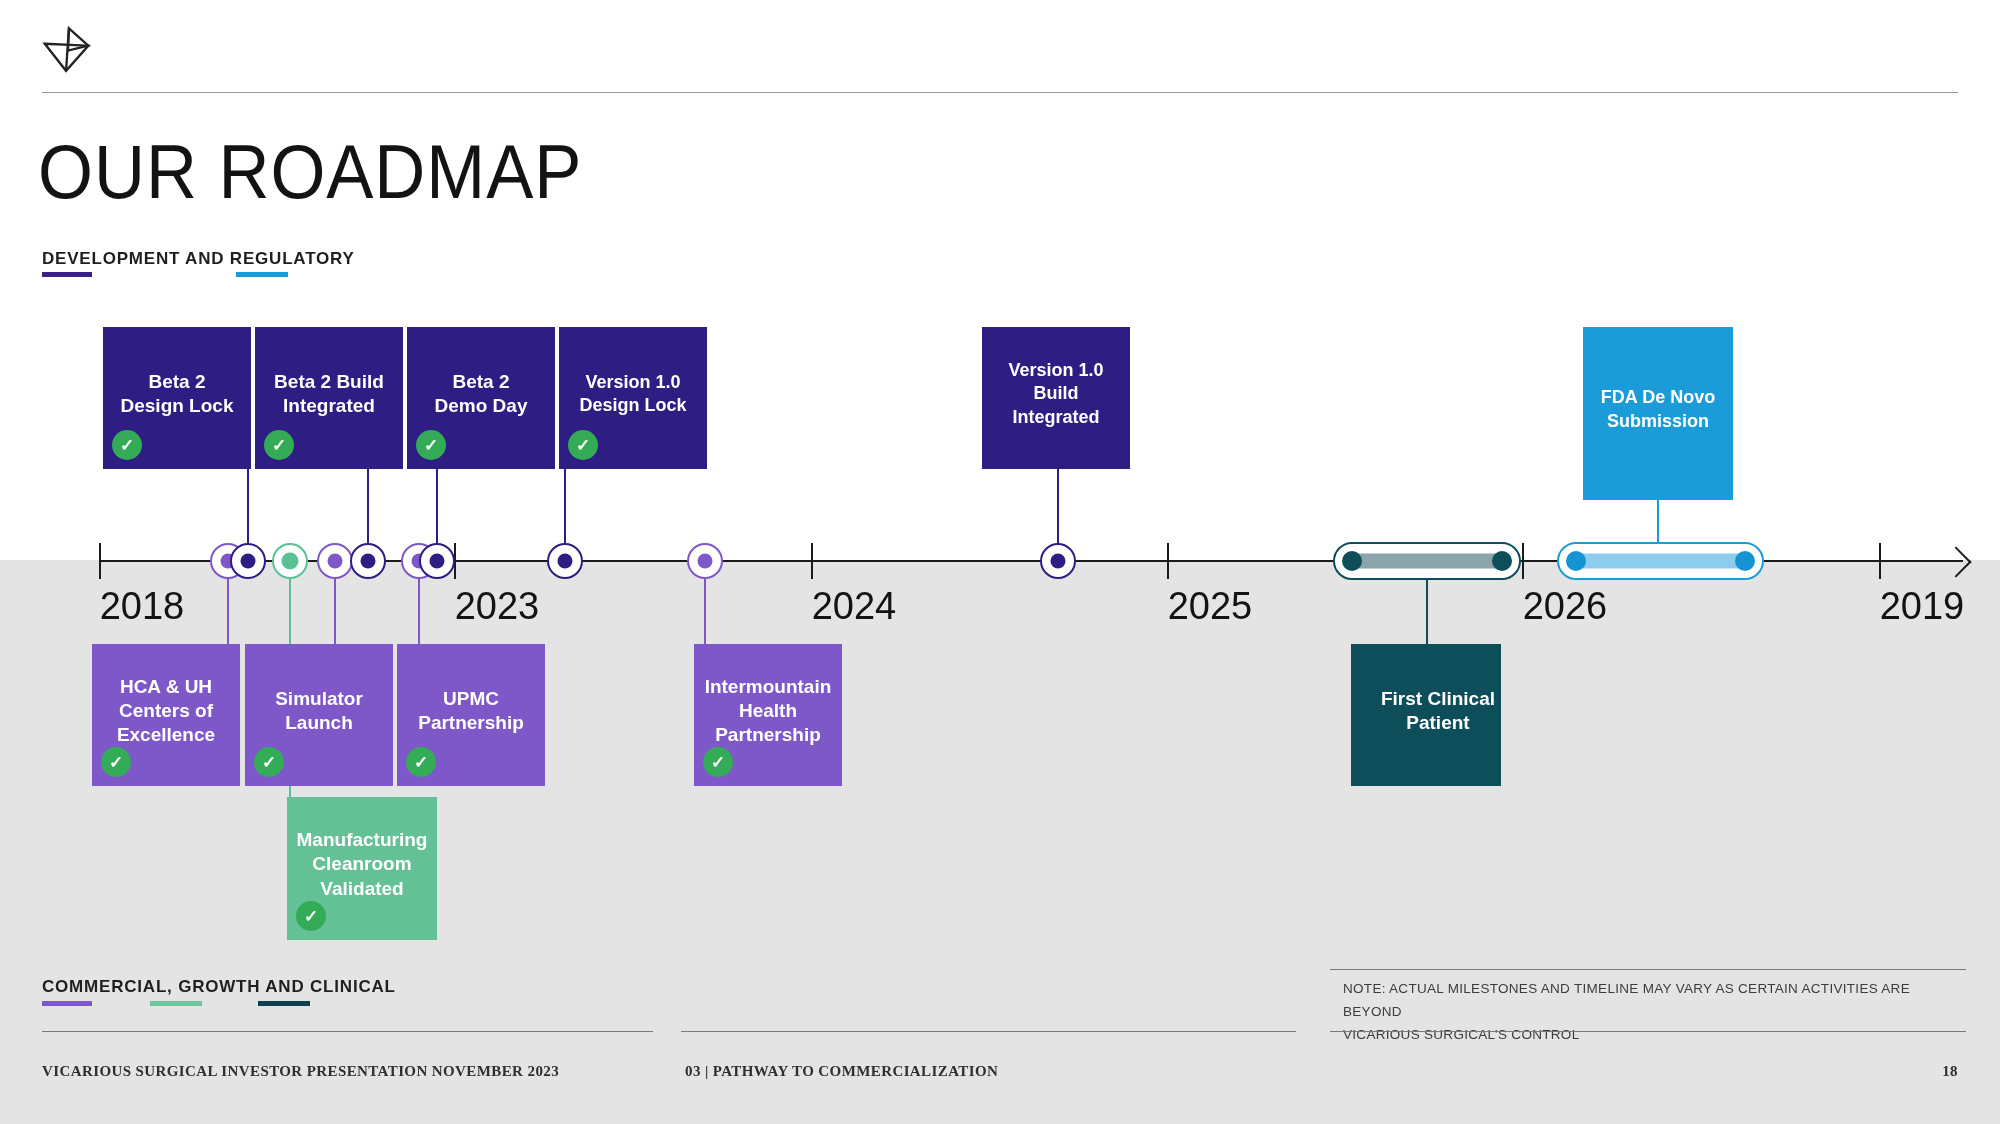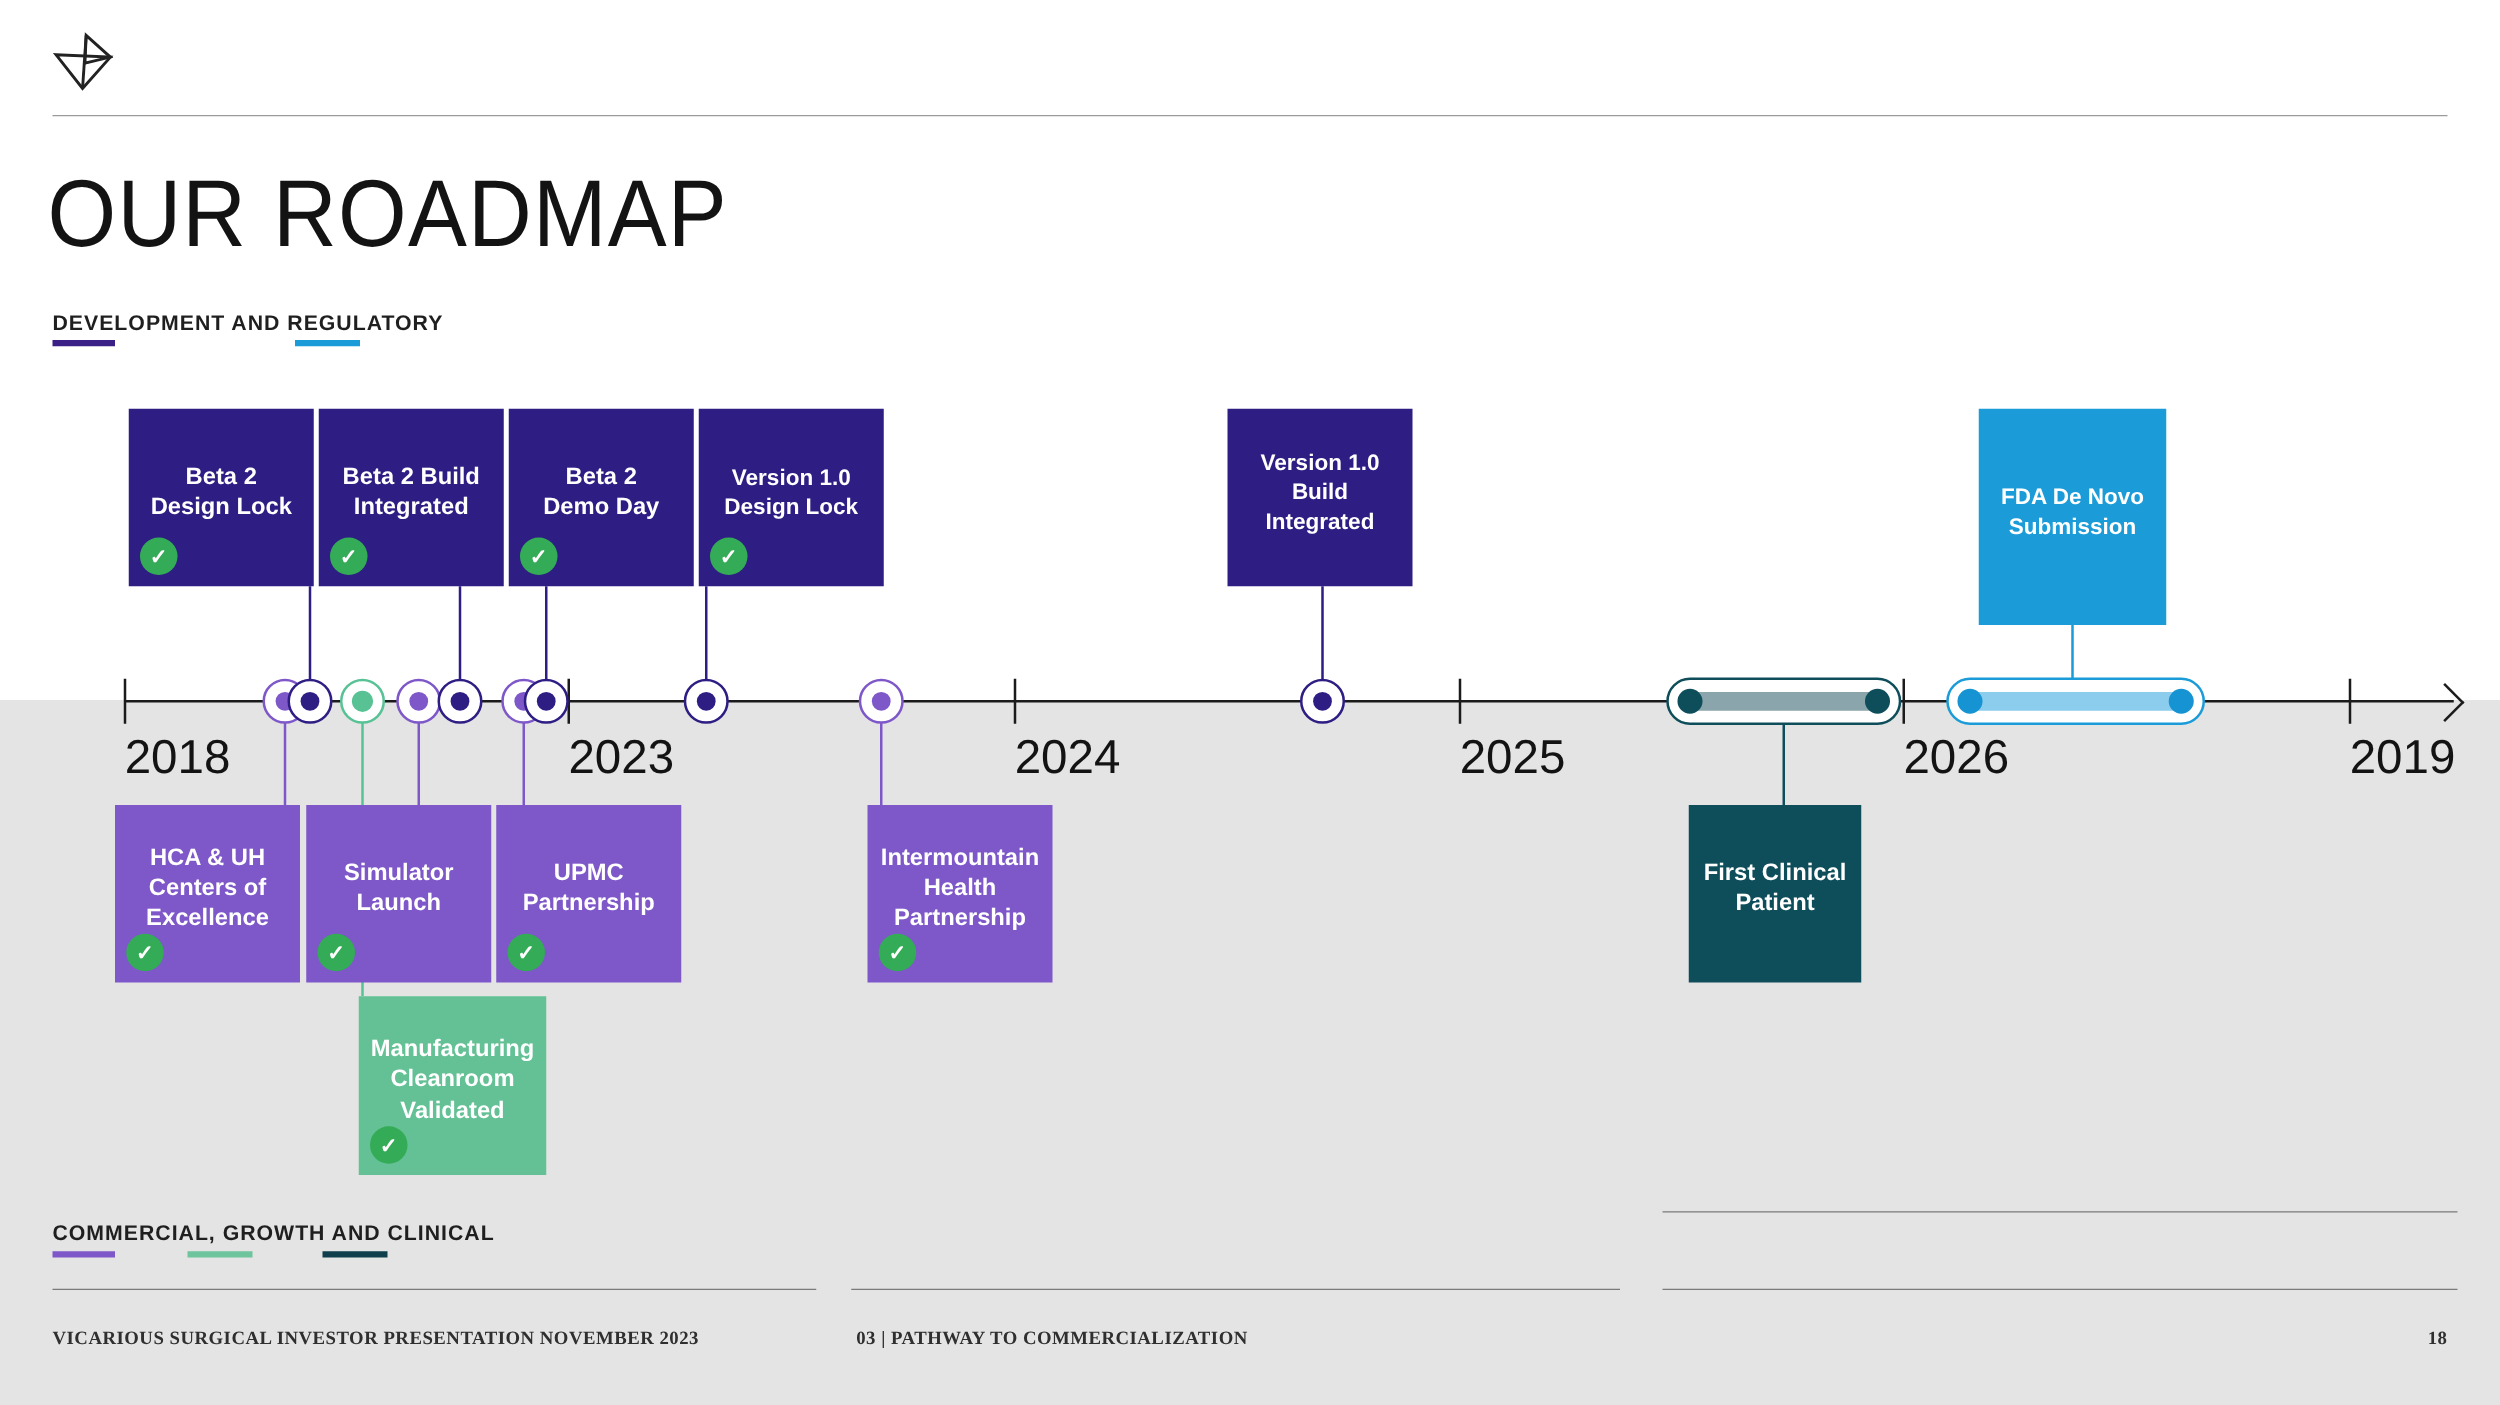--- a/index.html
+++ b/index.html
@@ -149,21 +149,21 @@
     <span class="check">✓</span>
   </div>
 
   <div class="box green" style="left:259px; top:797px; width:150px; height:143px;">
     <span>Manufacturing
 Cleanroom
 Validated</span>
     <span class="check">✓</span>
   </div>
 
-  <div class="box tealbox" style="left:1351px; top:644px; width:138px;">
+  <div class="box tealbox" style="left:1351px; top:644px; width:150px;justify-content:flex-end;">
     <span>First Clinical
 Patient</span>
   </div>
 
   <div class="dot" style="left:210px; border-color:#7e57c9;">
       <span class="core" style="background:#7e57c9;"></span>
     </div>
   <div class="dot" style="left:317px; border-color:#7e57c9;">
       <span class="core" style="background:#7e57c9;"></span>
     </div>
@@ -202,20 +202,24 @@
     <span class="enddot" style="left:7px; background:#1693d2;"></span>
     <span class="enddot" style="right:7px; background:#1693d2;"></span>
   </div>
 
   <div class="sechead" style="left:42px; top:977px;">COMMERCIAL, GROWTH AND CLINICAL</div>
   <div class="legendbar" style="left:42px; top:1001px; width:50px; background:#7e57c9;"></div>
   <div class="legendbar" style="left:150px; top:1001px; width:52px; background:#6ec49c;"></div>
   <div class="legendbar" style="left:258px; top:1001px; width:52px; background:#113e4c;"></div>
 
   <div class="rule" style="left:1330px; top:969px; width:636px;"></div>
+  <div class="note">
+    <div>NOTE: ACTUAL MILESTONES AND TIMELINE MAY VARY AS CERTAIN ACTIVITIES ARE BEYOND</div>
+    <div>VICARIOUS SURGICAL’S CONTROL</div>
+  </div>
 
   <div class="rule" style="left:42px; top:1031px; width:611px;"></div>
   <div class="rule" style="left:681px; top:1031px; width:615px;"></div>
   <div class="rule" style="left:1330px; top:1031px; width:636px;"></div>
 
   <div class="footer" style="left:42px;">VICARIOUS SURGICAL INVESTOR PRESENTATION NOVEMBER 2023</div>
   <div class="footer" style="left:685px;">03 | PATHWAY TO COMMERCIALIZATION</div>
   <div class="footer" style="left:1908px; width:50px; text-align:right;">18</div>
 </div>
 

